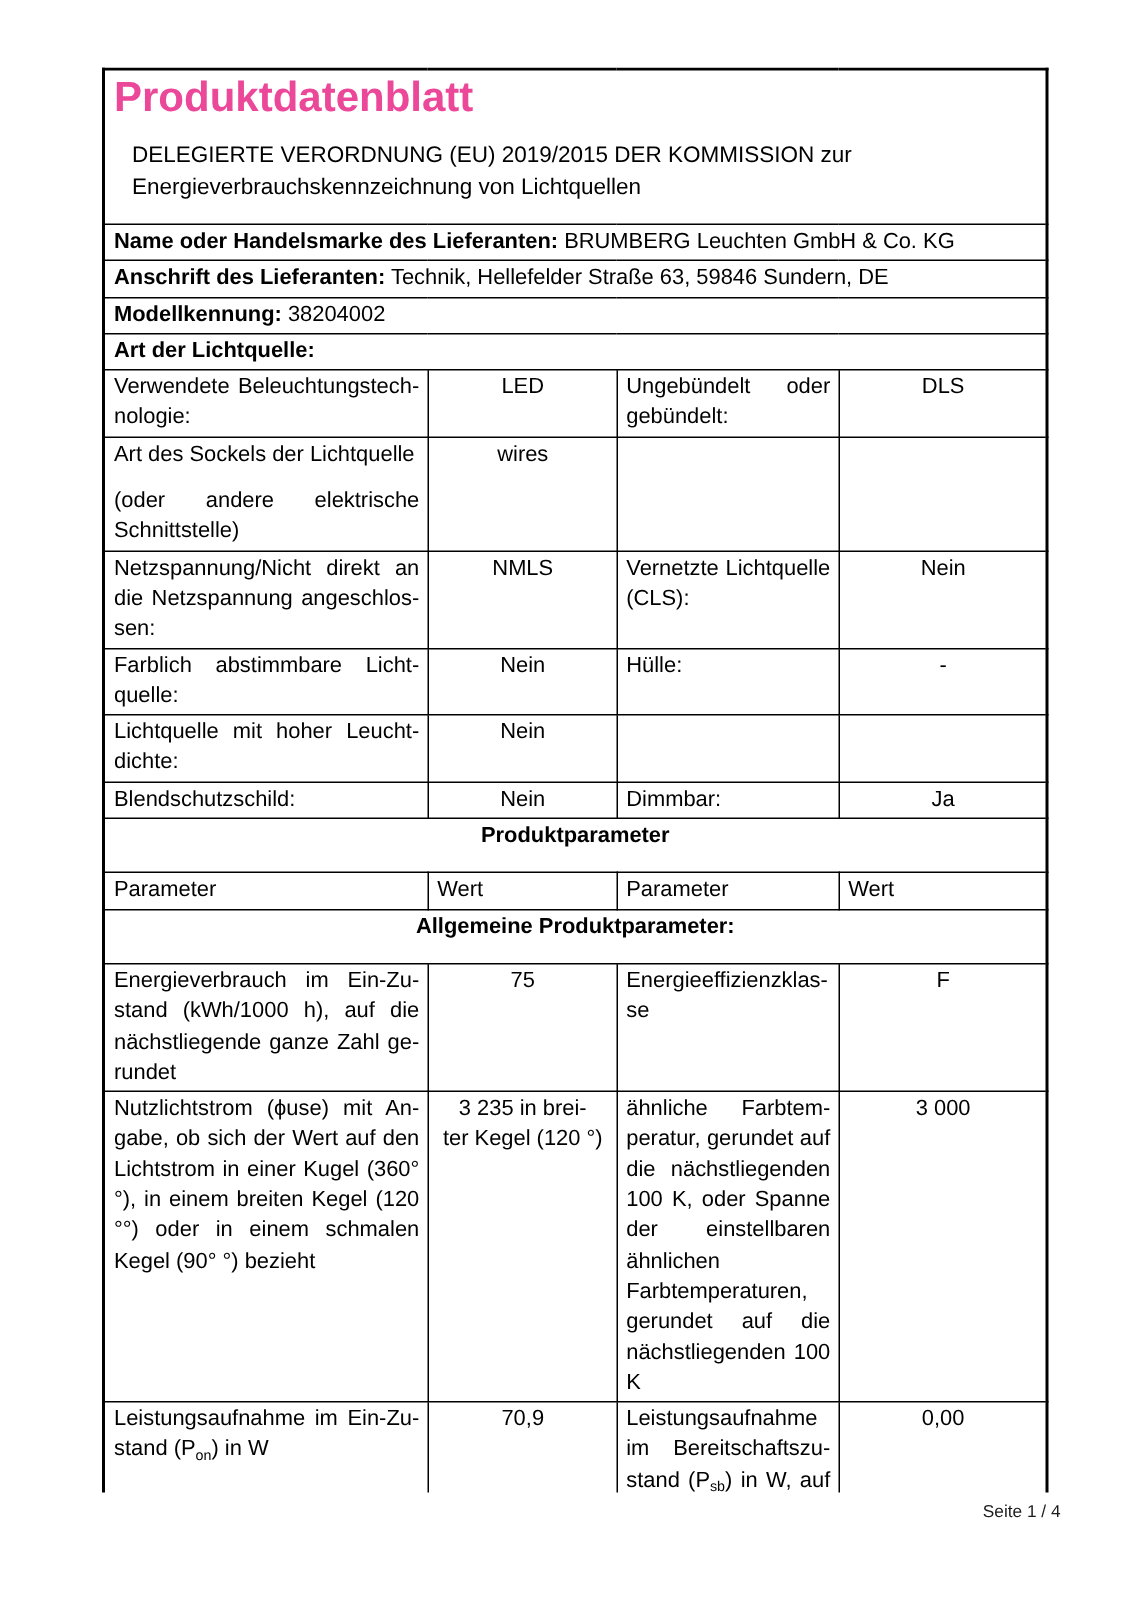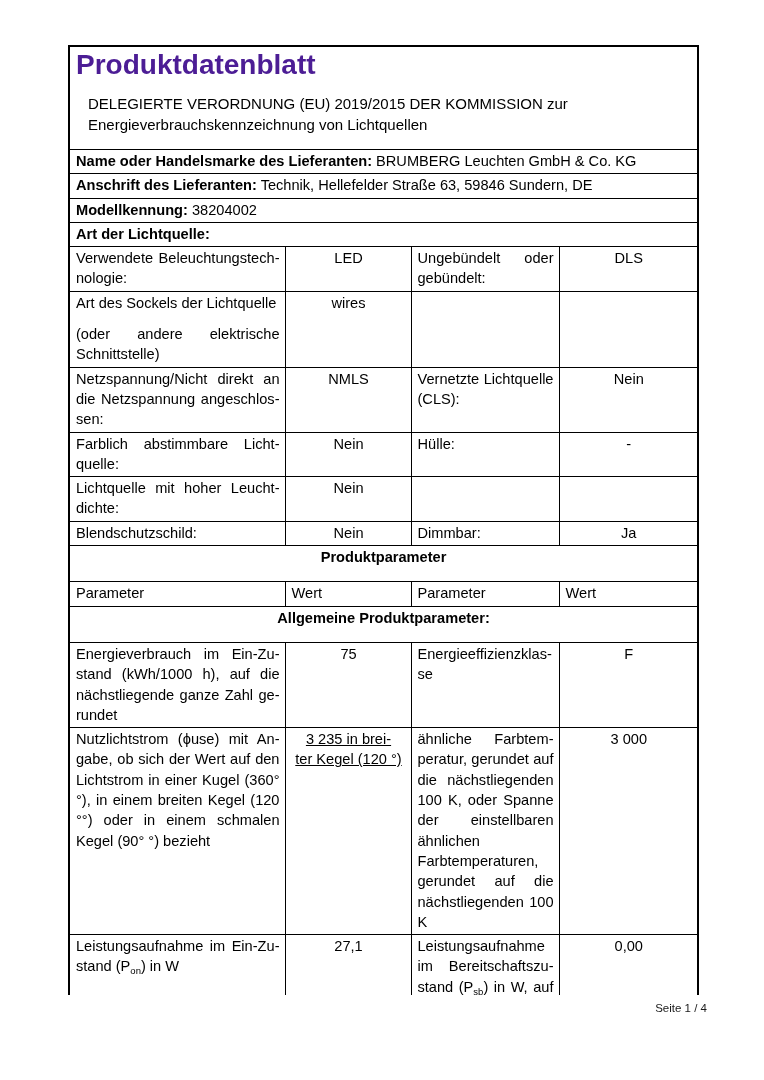--- a/index.html
+++ b/index.html
@@ -30,33 +30,33 @@
     line-height: 20.3px;
     padding: 1px 5px 2px 6px;
     overflow: hidden;
   }
   td.title-cell { padding: 7px 13px 9px 13px; }
   h1.doc-title {
     margin: 0 0 7px 0;
     font-size: 28px;
     line-height: 33px;
     font-weight: bold;
-    color: #4c1d95;
+    color: #ec4899;
     letter-spacing: 0;
   }
   .doc-subtitle {
     font-size: 15px;
     line-height: 21px;
     margin: 12px;
   }
   td.supplier-cell { padding: 4px 13px 5px 13px; font-size: 15px; line-height: 20px; }
   td.supplier-cell b { font-weight: bold; }
   td.param { text-align: justify; }
   td.value { text-align: center; padding: 1px 3px 2px 3px; }
-  td.value.pre { white-space: pre-line; text-decoration: underline; }
+  td.value.pre { white-space: pre-line; }
   tr.section-row td {
     text-align: center;
     font-weight: bold;
     padding: 1px 2px 14px 2px;
     margin-left: 32px;
   }
   td.colhead { text-align: left; }
   .note-par { margin-top: 11px; }
   sub.sym {
     font-size: 9.5px;
@@ -175,21 +175,21 @@
     </tr>
     <tr>
       <td class="param">Nutzlichtstrom (ϕuse) mit An­gabe, ob sich der Wert auf den Lichtstrom in einer Kugel (360° °), in einem breiten Kegel (120 °°) oder in einem schmalen Kegel (90° °) bezieht</td>
       <td class="value pre">3 235 in brei-
 ter Kegel (120 °)</td>
       <td class="param">ähnliche Farbtem­peratur, gerundet auf die nächst­liegenden 100 K, oder Spanne der einstellbaren ähnli­chen Farbtempera­turen, gerundet auf die nächstliegenden 100 K</td>
       <td class="value">3 000</td>
     </tr>
     <tr>
       <td class="param"><span>Leistungsaufnahme im Ein-Zu­stand (P</span><sub class="sym">on</sub><span>) in W</span></td>
-      <td class="value">27,1</td>
+      <td class="value">70,9</td>
       <td class="param"><span>Leistungsaufnahme im Bereitschaftszu­stand (P</span><sub class="sym">sb</sub><span>) in W, auf die zweite Dezimal­stelle gerundet</span></td>
       <td class="value">0,00</td>
     </tr>
 
   </tbody>
     </table>
 </div>
 
 <div class="page-footer">Seite 1 / 4</div>
 

